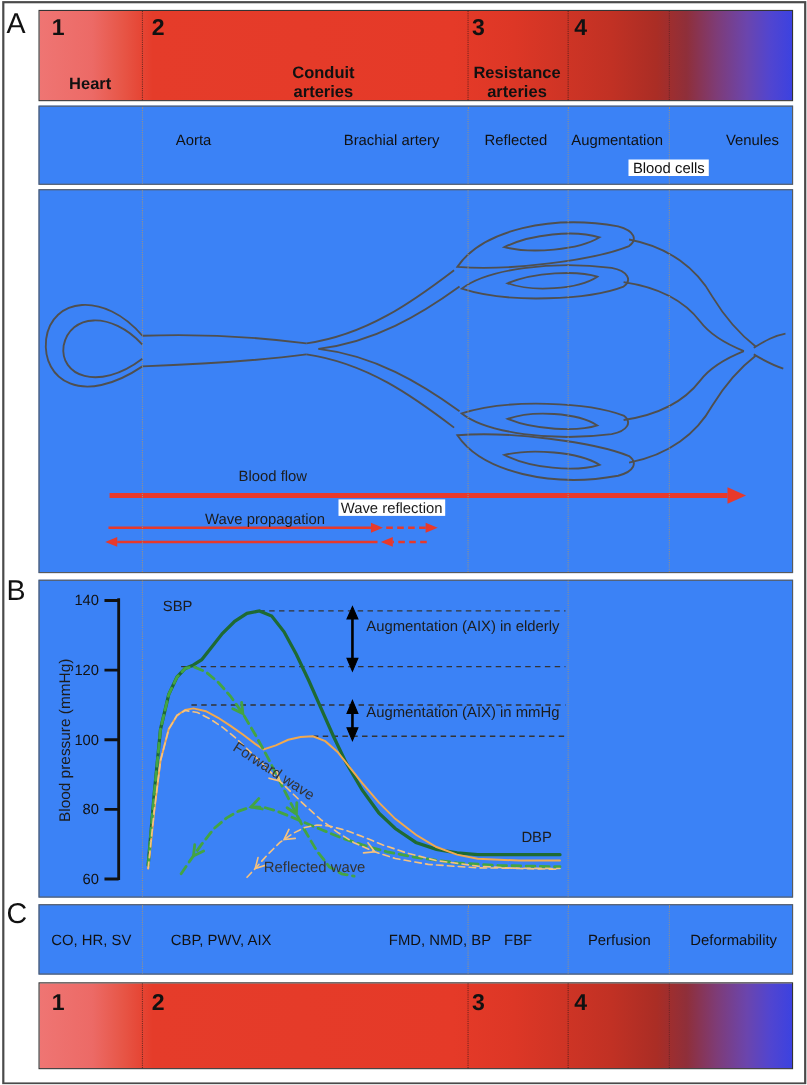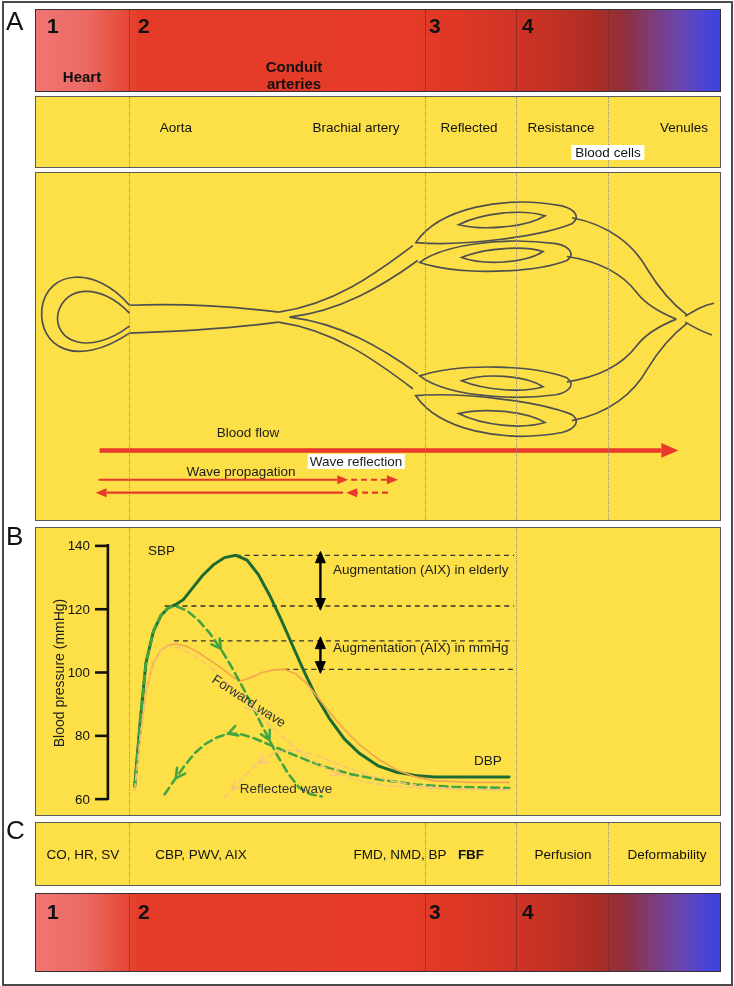--- a/index.html
+++ b/index.html
@@ -1,19 +1,19 @@
 <!DOCTYPE html>
 <html><head>
 <meta charset="utf-8">
 <style>
   html,body{margin:0;padding:0;background:#fff;}
   #fig{position:relative;width:734px;height:986px;background:#fff;
        font-family:"Liberation Sans",sans-serif;color:#111;overflow:hidden;}
   .frame{position:absolute;left:2px;top:1px;width:727px;height:981px;border:2px solid #4a4a4a;}
-  .panel{position:absolute;left:35px;width:686px;box-sizing:border-box;border:1px solid #5a5a5a;background:#fde047;}
+  .panel{position:absolute;left:35px;width:686px;box-sizing:border-box;border:1px solid #5a5a5a;background:#3b82f6;}
   .gbar{background:linear-gradient(90deg,
         #ef7573 0%,#ec6a66 7%,#e75647 11%,#e53c2a 15%,
         #e53a28 55%,#dd3726 63%,#ce3425 70%,#c13124 76%,
         #aa2d25 82%,#8f2f3a 86%,#7e3c77 90%,#6b45ad 94%,
         #5245cf 97%,#3c42e0 100%);}
   .vl{position:absolute;top:0;bottom:0;width:0;border-left:1px dotted #8f8f8f;}
   .vl-dark{border-left:1px dotted rgba(20,20,20,0.55);}
   .panel-letter{position:absolute;left:6px;font-size:26px;color:#111;}
   .secnum{position:absolute;top:4px;font-size:21px;font-weight:bold;color:#111;}
   .seclabel{position:absolute;font-size:15px;font-weight:bold;color:#111;text-align:center;line-height:17px;}
@@ -39,31 +39,32 @@
     <div class="vl vl-dark" style="left:93px;"></div>
     <div class="vl vl-dark" style="left:389px;"></div>
     <div class="vl vl-dark" style="left:480px;"></div>
     <div class="vl vl-dark" style="left:572px;opacity:.6;"></div>
     <span class="secnum" style="left:11px;">1</span>
     <span class="secnum" style="left:102px;">2</span>
     <span class="secnum" style="left:393px;">3</span>
     <span class="secnum" style="left:486px;">4</span>
     <span class="seclabel" style="left:6px;top:58px;width:80px;">Heart</span>
     <span class="seclabel" style="left:218px;top:48px;width:80px;">Conduit arteries</span>
+    <span class="seclabel" style="left:387px;top:48px;width:94px;">Resistance arteries</span>
   </div>
 
   <div class="panel" style="top:96px;height:72px;">
     <div class="vl" style="left:93px;"></div>
     <div class="vl" style="left:389px;"></div>
     <div class="vl" style="left:480px;"></div>
     <div class="vl" style="left:572px;"></div>
     <span class="rowlabel" style="left:140px;top:23px;">Aorta</span>
     <span class="rowlabel" style="left:320px;top:23px;">Brachial artery</span>
     <span class="rowlabel" style="left:433px;top:23px;">Reflected</span>
-    <span class="rowlabel" style="left:525px;top:23px;">Resistance</span>
+    <span class="rowlabel" style="left:525px;top:23px;">Augmentation</span>
     <span class="rowlabel" style="left:648px;top:23px;">Venules</span>
     <span class="rowlabel" style="left:572px;top:48px;background:#fff;padding:0 4px;">Blood cells</span>
   </div>
 
   <div class="panel" style="top:172px;height:349px;">
     <div class="vl" style="left:93px;"></div>
     <div class="vl" style="left:389px;"></div>
     <div class="vl" style="left:480px;"></div>
     <div class="vl" style="left:572px;"></div>
     <svg width="684" height="347" viewBox="0 0 686 349">
@@ -165,21 +166,21 @@
   </div>
 
   <div class="panel" style="top:822px;height:64px;">
     <div class="vl" style="left:93px;"></div>
     <div class="vl" style="left:389px;"></div>
     <div class="vl" style="left:480px;"></div>
     <div class="vl" style="left:572px;"></div>
     <span class="clabel" style="left:47px;">CO, HR, SV</span>
     <span class="clabel" style="left:165px;">CBP, PWV, AIX</span>
     <span class="clabel" style="left:328px;margin-left:36px;">FMD, NMD, BP</span>
-    <span class="clabel" style="left:435px;font-weight:bold;">FBF</span>
+    <span class="clabel" style="left:435px;">FBF</span>
     <span class="clabel" style="left:527px;">Perfusion</span>
     <span class="clabel" style="left:631px;">Deformability</span>
   </div>
 
   <div class="panel gbar" style="top:893px;height:79px;border-color:#333;">
     <div class="vl vl-dark" style="left:93px;"></div>
     <div class="vl vl-dark" style="left:389px;"></div>
     <div class="vl vl-dark" style="left:480px;"></div>
     <div class="vl vl-dark" style="left:572px;opacity:.6;"></div>
     <span class="secnum" style="left:11px;top:6px;">1</span>

